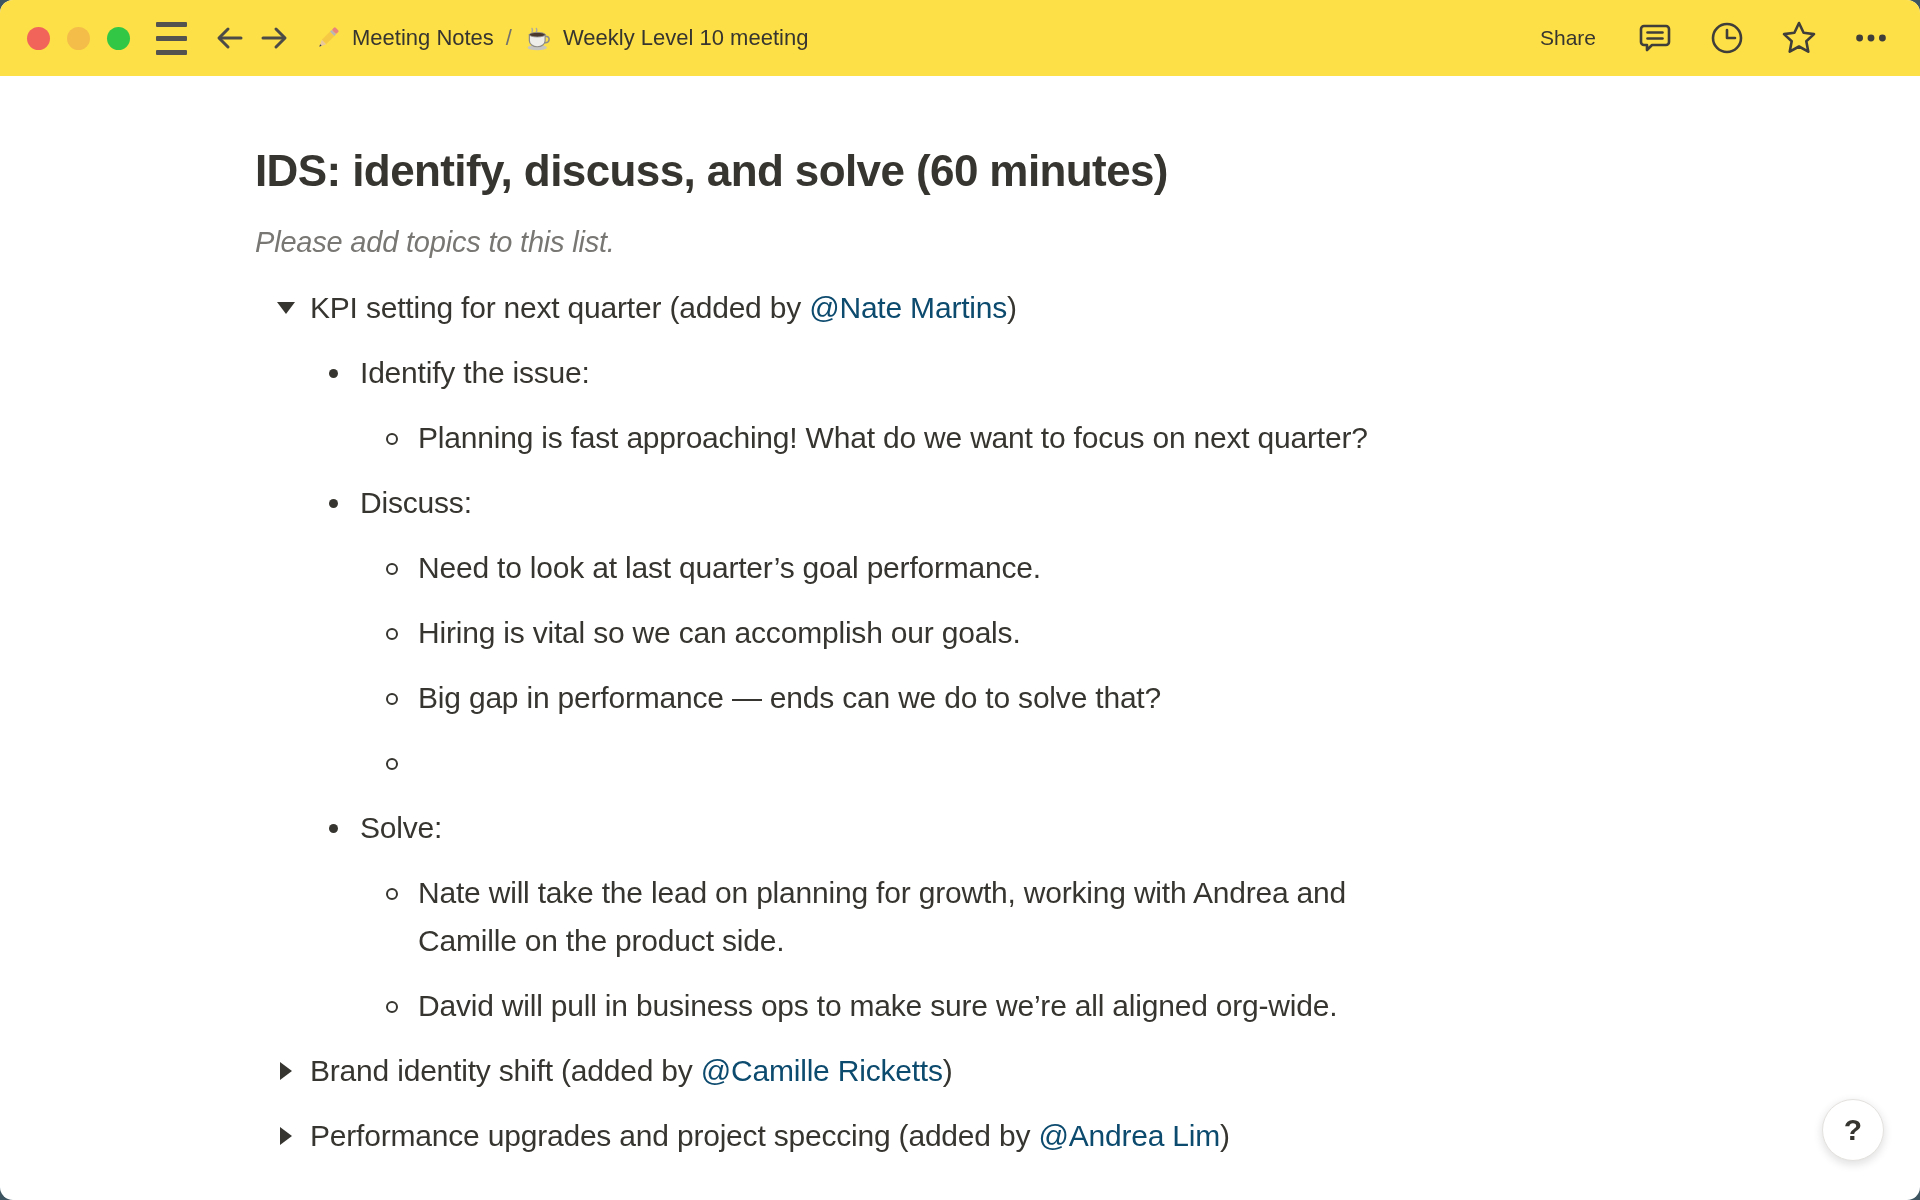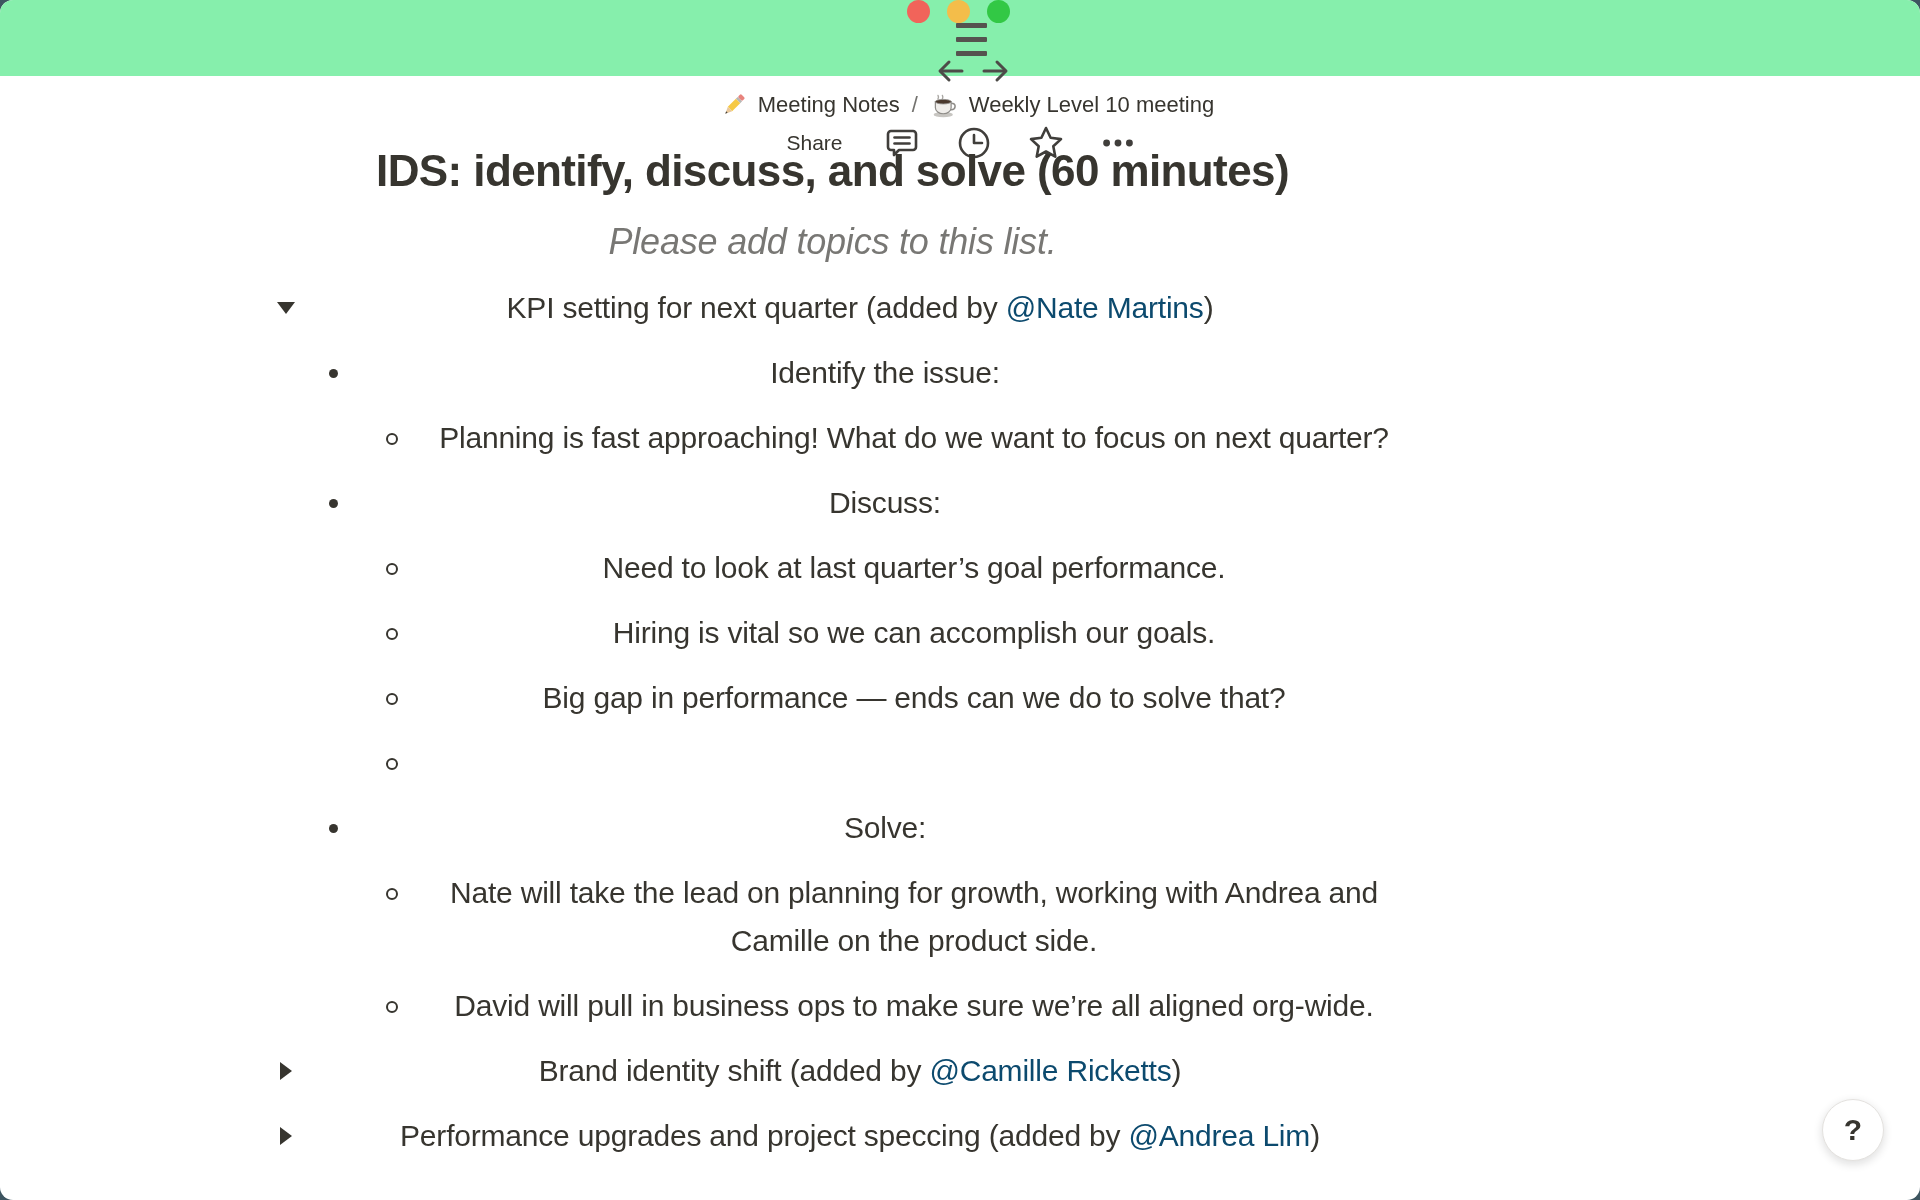--- a/index.html
+++ b/index.html
@@ -16,22 +16,21 @@
     border-radius:13px;
     overflow:hidden;
   }
 
   
   .topbar {
     height:76px;
     display:flex;
     align-items:center;
     padding:0 30px 0 27px;
-    background:#86efac;
-    flex-direction:column;
+    background:#fde047;
   }
   .lights { display:flex; align-items:center; gap:17px; }
   .light { width:23px; height:23px; border-radius:50%; }
   .light.red    { background:#f1645a; }
   .light.yellow { background:#f4bd4a; }
   .light.green  { background:#32c845; }
 
   .hamburger { margin-left:26px; display:flex; flex-direction:column; gap:9px; cursor:pointer; }
   .hamburger span { display:block; width:31px; height:5px; background:#55534f; border-radius:1px; }
 
@@ -46,33 +45,32 @@
   .topbar-spacer { flex:1; }
 
   .topbar-right { display:flex; align-items:center; gap:34px; }
   .share-btn { font-size:21px; color:#37352f; cursor:pointer; padding:4px 6px; border-radius:5px; }
   .tb-icon { width:38px; height:38px; display:flex; align-items:center; justify-content:center; cursor:pointer; border-radius:5px; }
 
   
   .content {
     width:1410px;
     padding-left:255px;
-    text-align:center;
   }
   .page-title {
     margin-top:64px;
     font-size:44px;
     line-height:62px;
     font-weight:bold;
     letter-spacing:-0.6px;
     color:#37352f;
   }
   .page-subtitle {
     margin-top:16px;
-    font-size:36px;
+    font-size:29px;
     line-height:48px;
     font-style:italic;
     color:#787774;
     letter-spacing:-0.2px;
   }
 
   .blocks { margin-top:18px; font-size:30px; letter-spacing:-0.2px; }
   .row { position:relative; line-height:48px; margin-bottom:17px; min-height:48px; }
 
   

